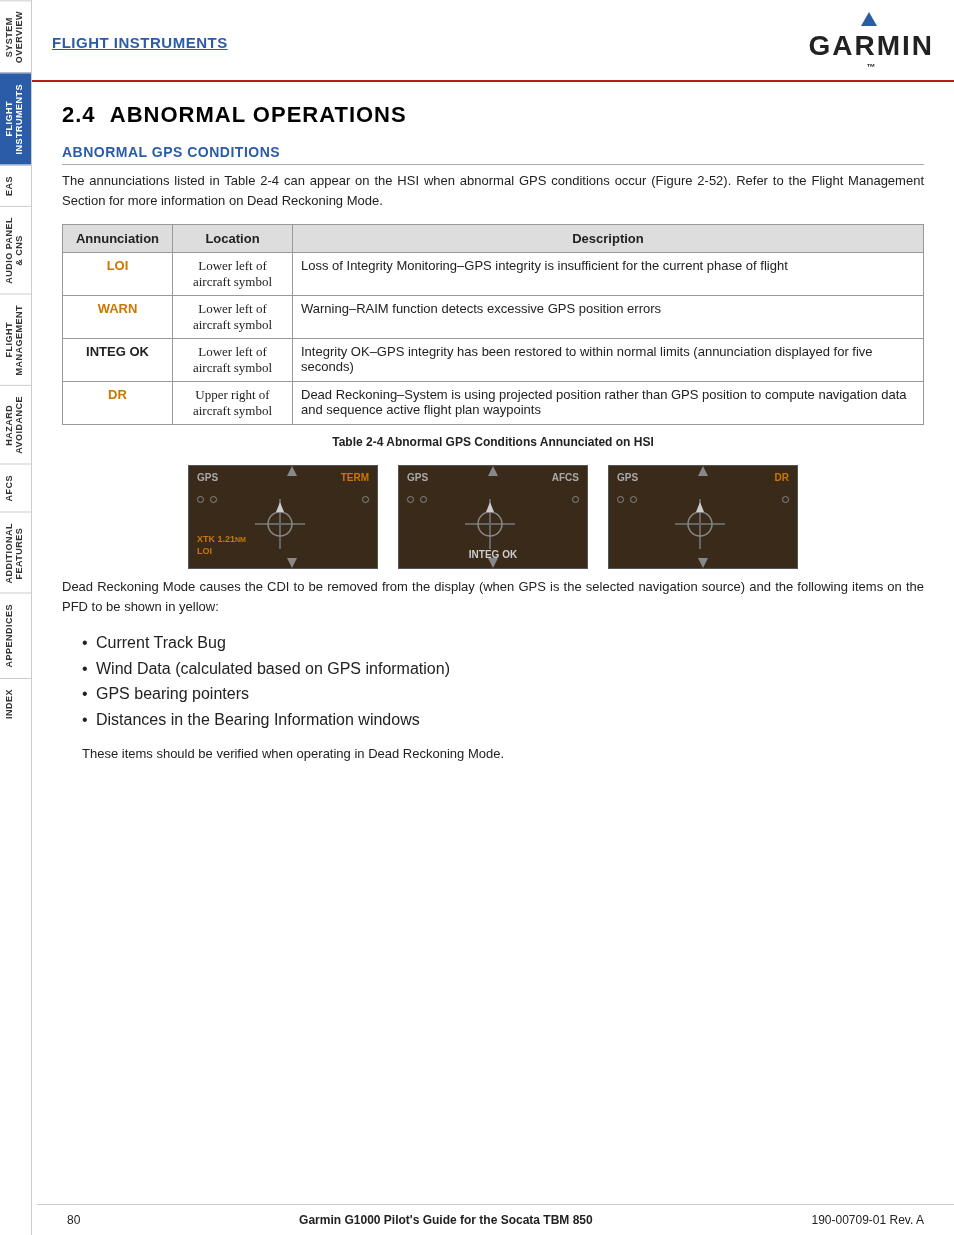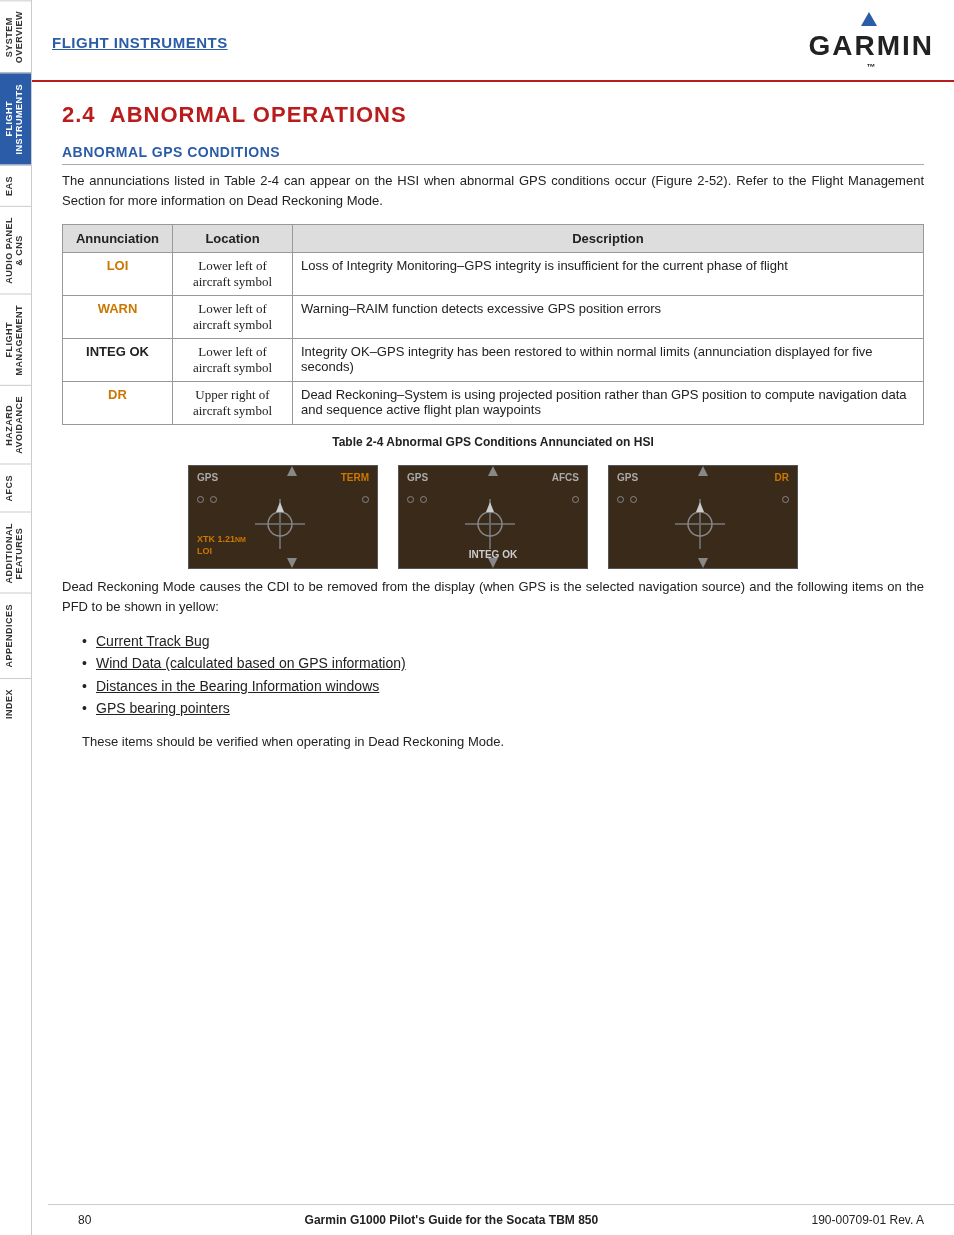--- a/index.html
+++ b/index.html
@@ -88,21 +88,21 @@
     
     .content {
       padding: 20px 30px;
     }
 
     .section-heading {
       font-size: 22px;
       font-weight: bold;
       letter-spacing: 1px;
       margin-bottom: 16px;
-      color: #b91c1c;
+      color: #000000;
     }
 
     .subsection-heading {
       font-size: 14px;
       font-weight: bold;
       color: #2a5ca8;
       letter-spacing: 0.5px;
       margin-bottom: 6px;
       padding-bottom: 4px;
       border-bottom: 1px solid #aaa;
@@ -236,37 +236,36 @@
       margin-bottom: 16px;
     }
 
     
     .bullet-list {
       list-style: none;
       margin-left: 20px;
       margin-bottom: 12px;
     }
     .bullet-list li {
-      font-size: 14px;
+      font-size: 16px;
       line-height: 1.6;
       position: relative;
       padding-left: 14px;
-      text-decoration: underline;
     }
     .bullet-list li::before {
       content: '•';
       position: absolute;
       left: 0;
     }
 
     
     .footer {
       position: absolute;
       bottom: 0;
-      left: 48px;
+      left: 37px;
       right: 0;
       display: flex;
       justify-content: space-between;
       align-items: center;
       padding: 8px 30px;
       border-top: 1px solid #ccc;
       font-size: 12px;
     }
     .footer-center {
       font-weight: bold;
@@ -418,22 +417,22 @@
         </div>
       </div>
     </div>
 
 
     <p class="paragraph">Dead Reckoning Mode causes the CDI to be removed from the display (when GPS is the selected navigation source) and the following items on the PFD to be shown in yellow:</p>
 
     <ul class="bullet-list">
       <li>Current Track Bug</li>
       <li>Wind Data (calculated based on GPS information)</li>
+      <li>GPS bearing pointers</li>
       <li>Distances in the Bearing Information windows</li>
-      <li>GPS bearing pointers</li>
     </ul>
 
     <p class="paragraph" style="margin-left: 20px;">These items should be verified when operating in Dead Reckoning Mode.</p>
 
   </div>
 
   <div class="footer">
     <span>80</span>
     <span class="footer-center">Garmin G1000 Pilot's Guide for the Socata TBM 850</span>
     <span>190-00709-01  Rev. A</span>

